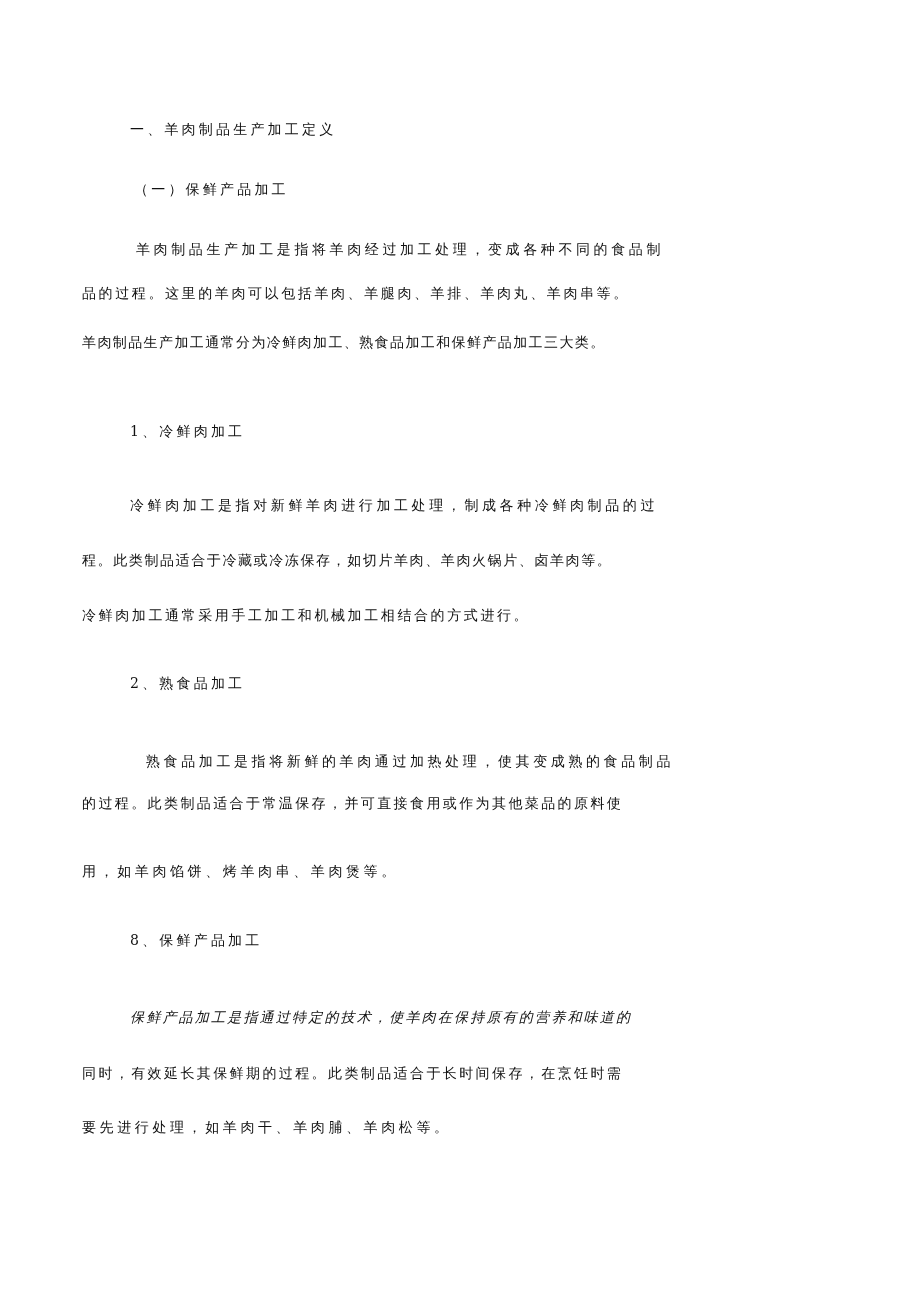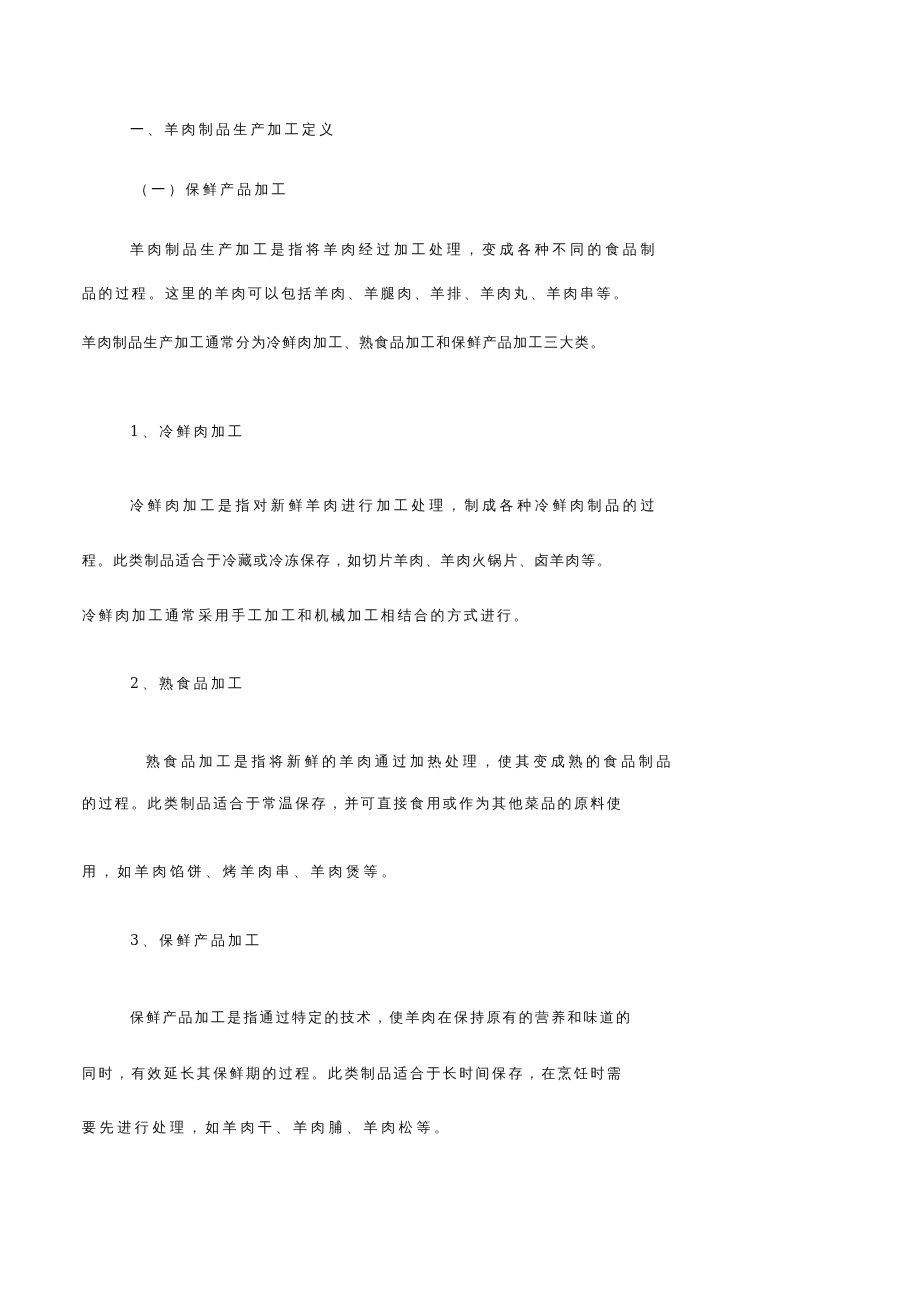--- a/index.html
+++ b/index.html
@@ -37,39 +37,39 @@
 </head>
 <body>
 
 <div class="page">
 
   <div class="line h1" style="top:114px;">一、羊肉制品生产加工定义</div>
 
   <div class="line h2" style="top:174px; left:52px;">（一）保鲜产品加工</div>
 
   <div>
-    <div class="line indent para-line" style="top:234px;">羊肉制品生产加工是指将羊肉经过加工处理，变成各种不同的食品制</div>
+    <div class="line indent para-line" style="top:234px;margin-left:6px;">羊肉制品生产加工是指将羊肉经过加工处理，变成各种不同的食品制</div>
     <div class="line para-line" style="top:278px; letter-spacing:2.6px;">品的过程。这里的羊肉可以包括羊肉、羊腿肉、羊排、羊肉丸、羊肉串等。</div>
     <div class="line para-line" style="top:328px; letter-spacing:1.4px;font-family:Liberation Mono, monospace;">羊肉制品生产加工通常分为冷鲜肉加工、熟食品加工和保鲜产品加工三大类。</div>
   </div>
 
   <div class="line h2" style="top:416px;">1、冷鲜肉加工</div>
   <div>
     <div class="line indent para-line" style="top:490px;">冷鲜肉加工是指对新鲜羊肉进行加工处理，制成各种冷鲜肉制品的过</div>
     <div class="line para-line" style="top:545px; letter-spacing:1.6px;">程。此类制品适合于冷藏或冷冻保存，如切片羊肉、羊肉火锅片、卤羊肉等。</div>
     <div class="line para-line" style="top:600px; letter-spacing:2.6px;">冷鲜肉加工通常采用手工加工和机械加工相结合的方式进行。</div>
   </div>
 
   <div class="line h2" style="top:668px;">2、熟食品加工</div>
   <div>
     <div class="line indent para-line" style="top:746px;margin-left:16px;">熟食品加工是指将新鲜的羊肉通过加热处理，使其变成熟的食品制品</div>
     <div class="line para-line" style="top:788px; letter-spacing:2.4px;">的过程。此类制品适合于常温保存，并可直接食用或作为其他菜品的原料使</div>
     <div class="line para-line" style="top:856px;">用，如羊肉馅饼、烤羊肉串、羊肉煲等。</div>
   </div>
 
-  <div class="line h2" style="top:925px;">3、保鲜产品加工</div>
+  <div class="line h2" style="top:925px;">8、保鲜产品加工</div>
   <div>
-    <div class="line indent para-line" style="top:1002px; letter-spacing:2.2px;">保鲜产品加工是指通过特定的技术，使羊肉在保持原有的营养和味道的</div>
+    <div class="line indent para-line" style="top:1002px; letter-spacing:2.2px;font-style:italic;">保鲜产品加工是指通过特定的技术，使羊肉在保持原有的营养和味道的</div>
     <div class="line para-line" style="top:1058px; letter-spacing:2.4px;">同时，有效延长其保鲜期的过程。此类制品适合于长时间保存，在烹饪时需</div>
     <div class="line para-line" style="top:1112px;">要先进行处理，如羊肉干、羊肉脯、羊肉松等。</div>
   </div>
 
 </div>
 
 </body></html>

